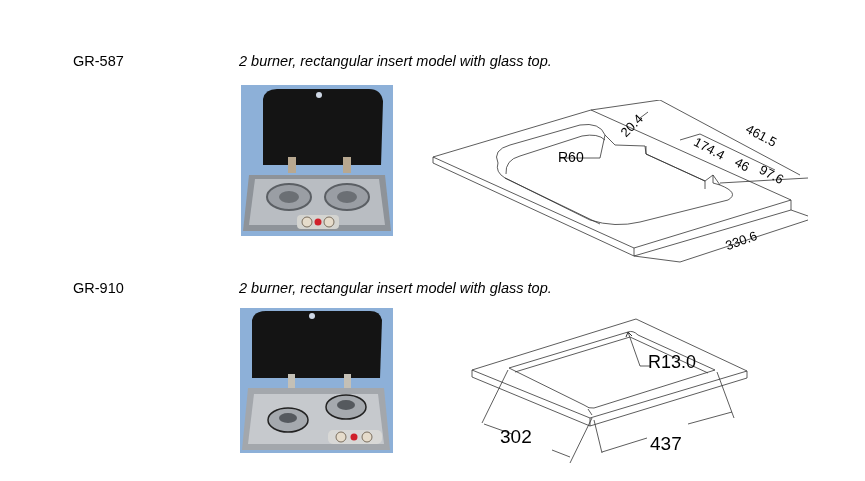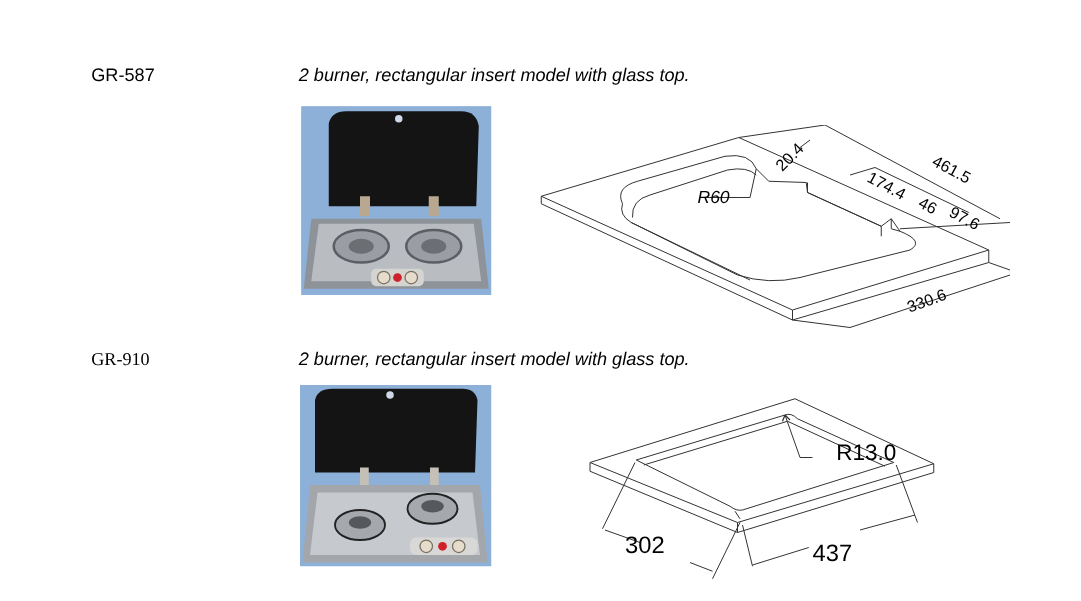--- a/index.html
+++ b/index.html
@@ -61,30 +61,30 @@
     <path d="M560 158 L600 158 L605 135"></path>
 
     <path d="M591 110 L660 100 L800 175"></path>
     <path d="M680 140 L700 134 L775 170"></path>
     <path d="M720 183 L808 178"></path>
     <path d="M791 210 L808 216"></path>
     <path d="M634 256 L680 262 L808 220"></path>
     <path d="M640 118 L648 112"></path>
   </svg>
 
-  <div class="dim" style="position:absolute;left:133px;top:49px;font-size:14px;font-style:italic;">R60</div>
+  <div class="dim" style="position:absolute;left:133px;top:49px;font-size:14px;">R60</div>
   <div class="dim" style="position:absolute;left:194px;top:18px;font-size:13px;transform:rotate(-45deg);">20.4</div>
   <div class="dim" style="position:absolute;left:320px;top:28px;font-size:13px;transform:rotate(28deg);">461.5</div>
   <div class="dim" style="position:absolute;left:268px;top:41px;font-size:13px;transform:rotate(28deg);">174.4</div>
   <div class="dim" style="position:absolute;left:310px;top:57px;font-size:13px;transform:rotate(28deg);">46</div>
   <div class="dim" style="position:absolute;left:334px;top:67px;font-size:13px;transform:rotate(28deg);">97.6</div>
   <div class="dim" style="position:absolute;left:300px;top:133px;font-size:13px;transform:rotate(-20deg);">330.6</div>
 </div>
 
-<div class="model" style="left:73px;top:280px;font-family:Liberation Serif, serif;">GR-910</div>
+<div class="model" style="left:73px;top:280px;">GR-910</div>
 <div class="desc" style="left:239px;top:280px;">2 burner, rectangular insert model with glass top.</div>
 
 <div class="photo" style="left:240px;top:308px;width:153px;height:145px;">
   <svg width="153" height="145" viewBox="0 0 153 145">
     <rect width="153" height="145" fill="#8db0d8"></rect>
     <path d="M12 12 Q14 3 26 3 L130 3 Q140 3 142 12 L140 70 L12 70 Z" fill="#141414"></path>
     <circle cx="72" cy="8" r="3" fill="#cfd8e6"></circle>
     <rect x="48" y="66" width="7" height="14" fill="#c4c0b6"></rect>
     <rect x="104" y="66" width="7" height="14" fill="#c4c0b6"></rect>
     <path d="M8 80 L144 80 L150 142 L2 142 Z" fill="#a3a7ac"></path>
@@ -121,16 +121,16 @@
     <path d="M508 370 L482 423"></path>
     <path d="M592 418 L570 463"></path>
     <path d="M484 424 L512 434"></path>
     <path d="M552 450 L570 457"></path>
 
     <path d="M594 420 L602 453"></path>
     <path d="M717 372 L734 418"></path>
     <path d="M602 452 L647 438"></path>
     <path d="M688 424 L732 412"></path>
   </svg>
-  <div class="dim" style="position:absolute;left:188px;top:42px;font-size:18px;margin-left:21px;">R13.0</div>
+  <div class="dim" style="position:absolute;left:188px;top:42px;font-size:18px;">R13.0</div>
   <div class="dim" style="position:absolute;left:40px;top:116px;font-size:19px;">302</div>
   <div class="dim" style="position:absolute;left:190px;top:123px;font-size:19px;">437</div>
 </div>
 
 </body></html>

